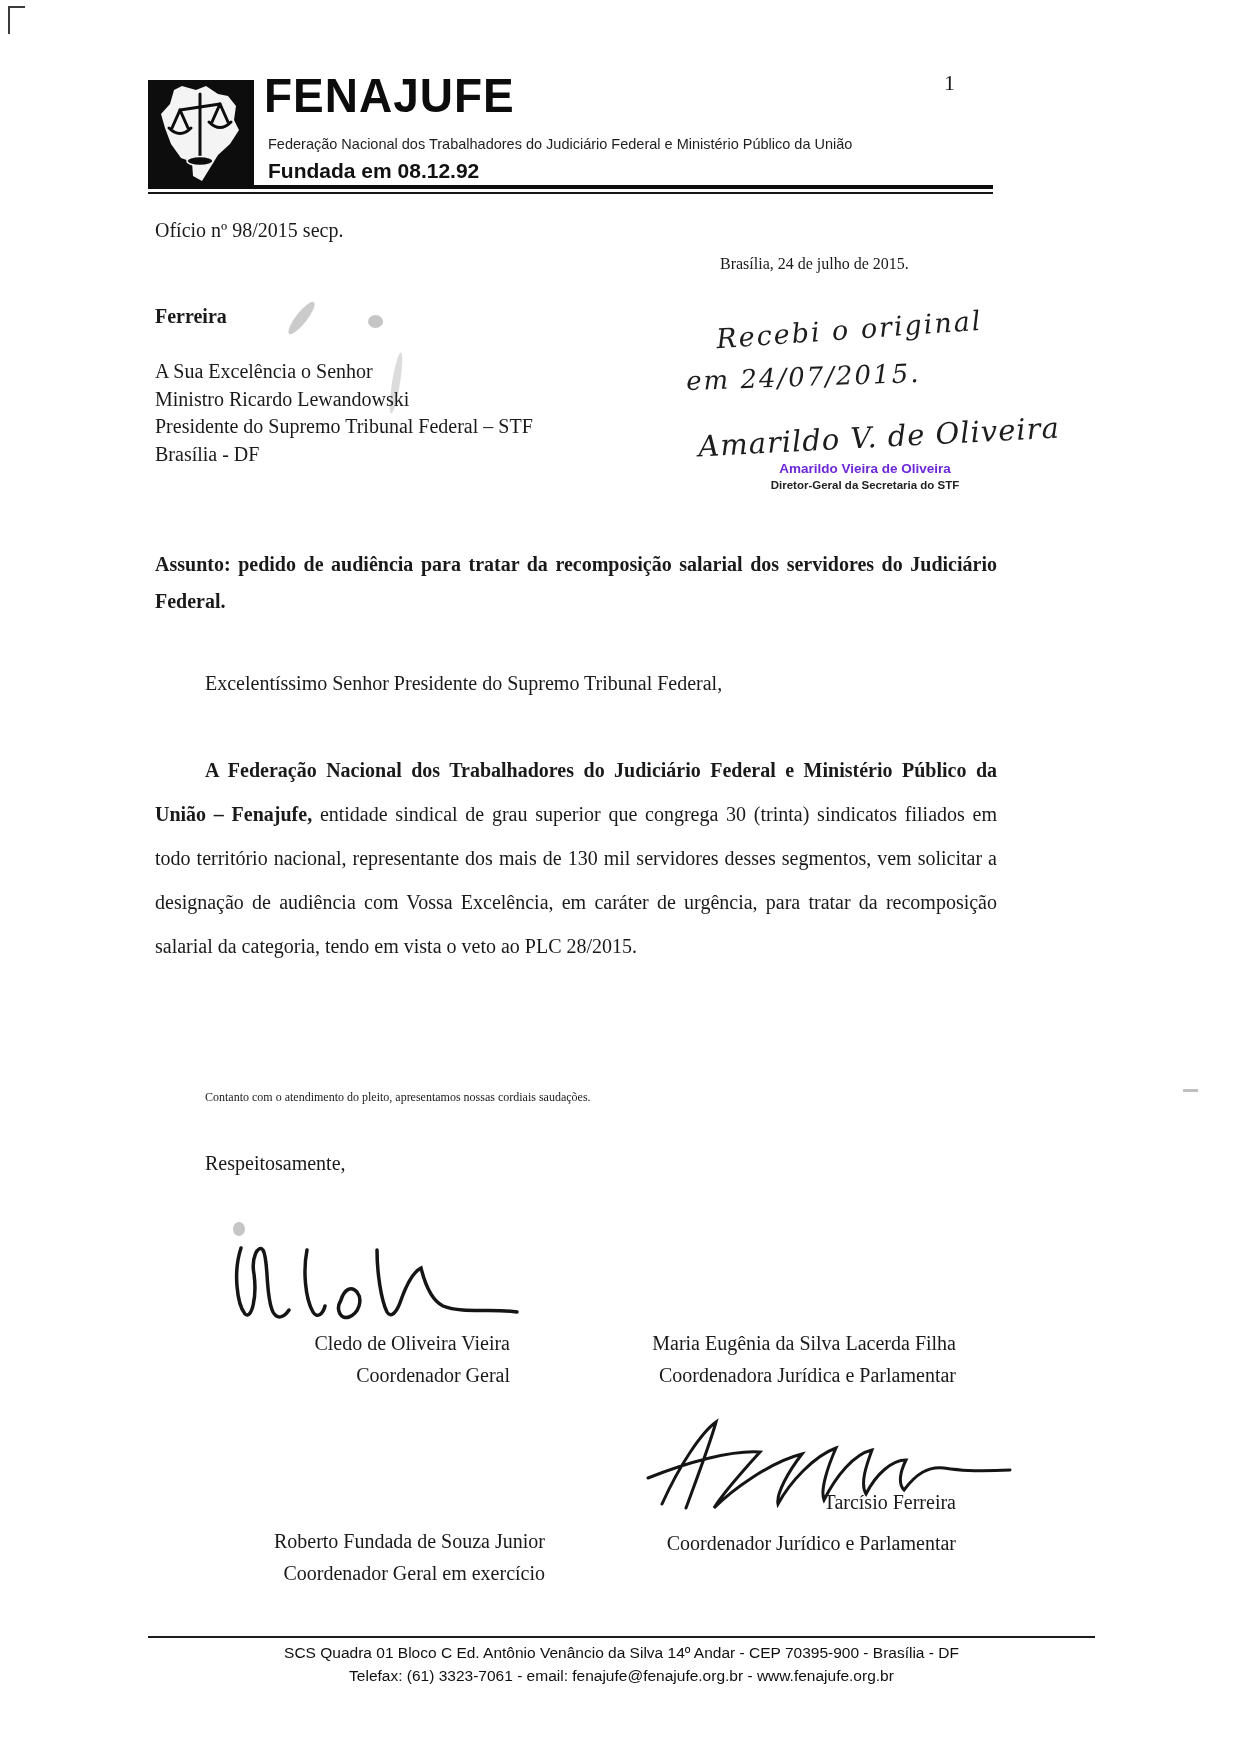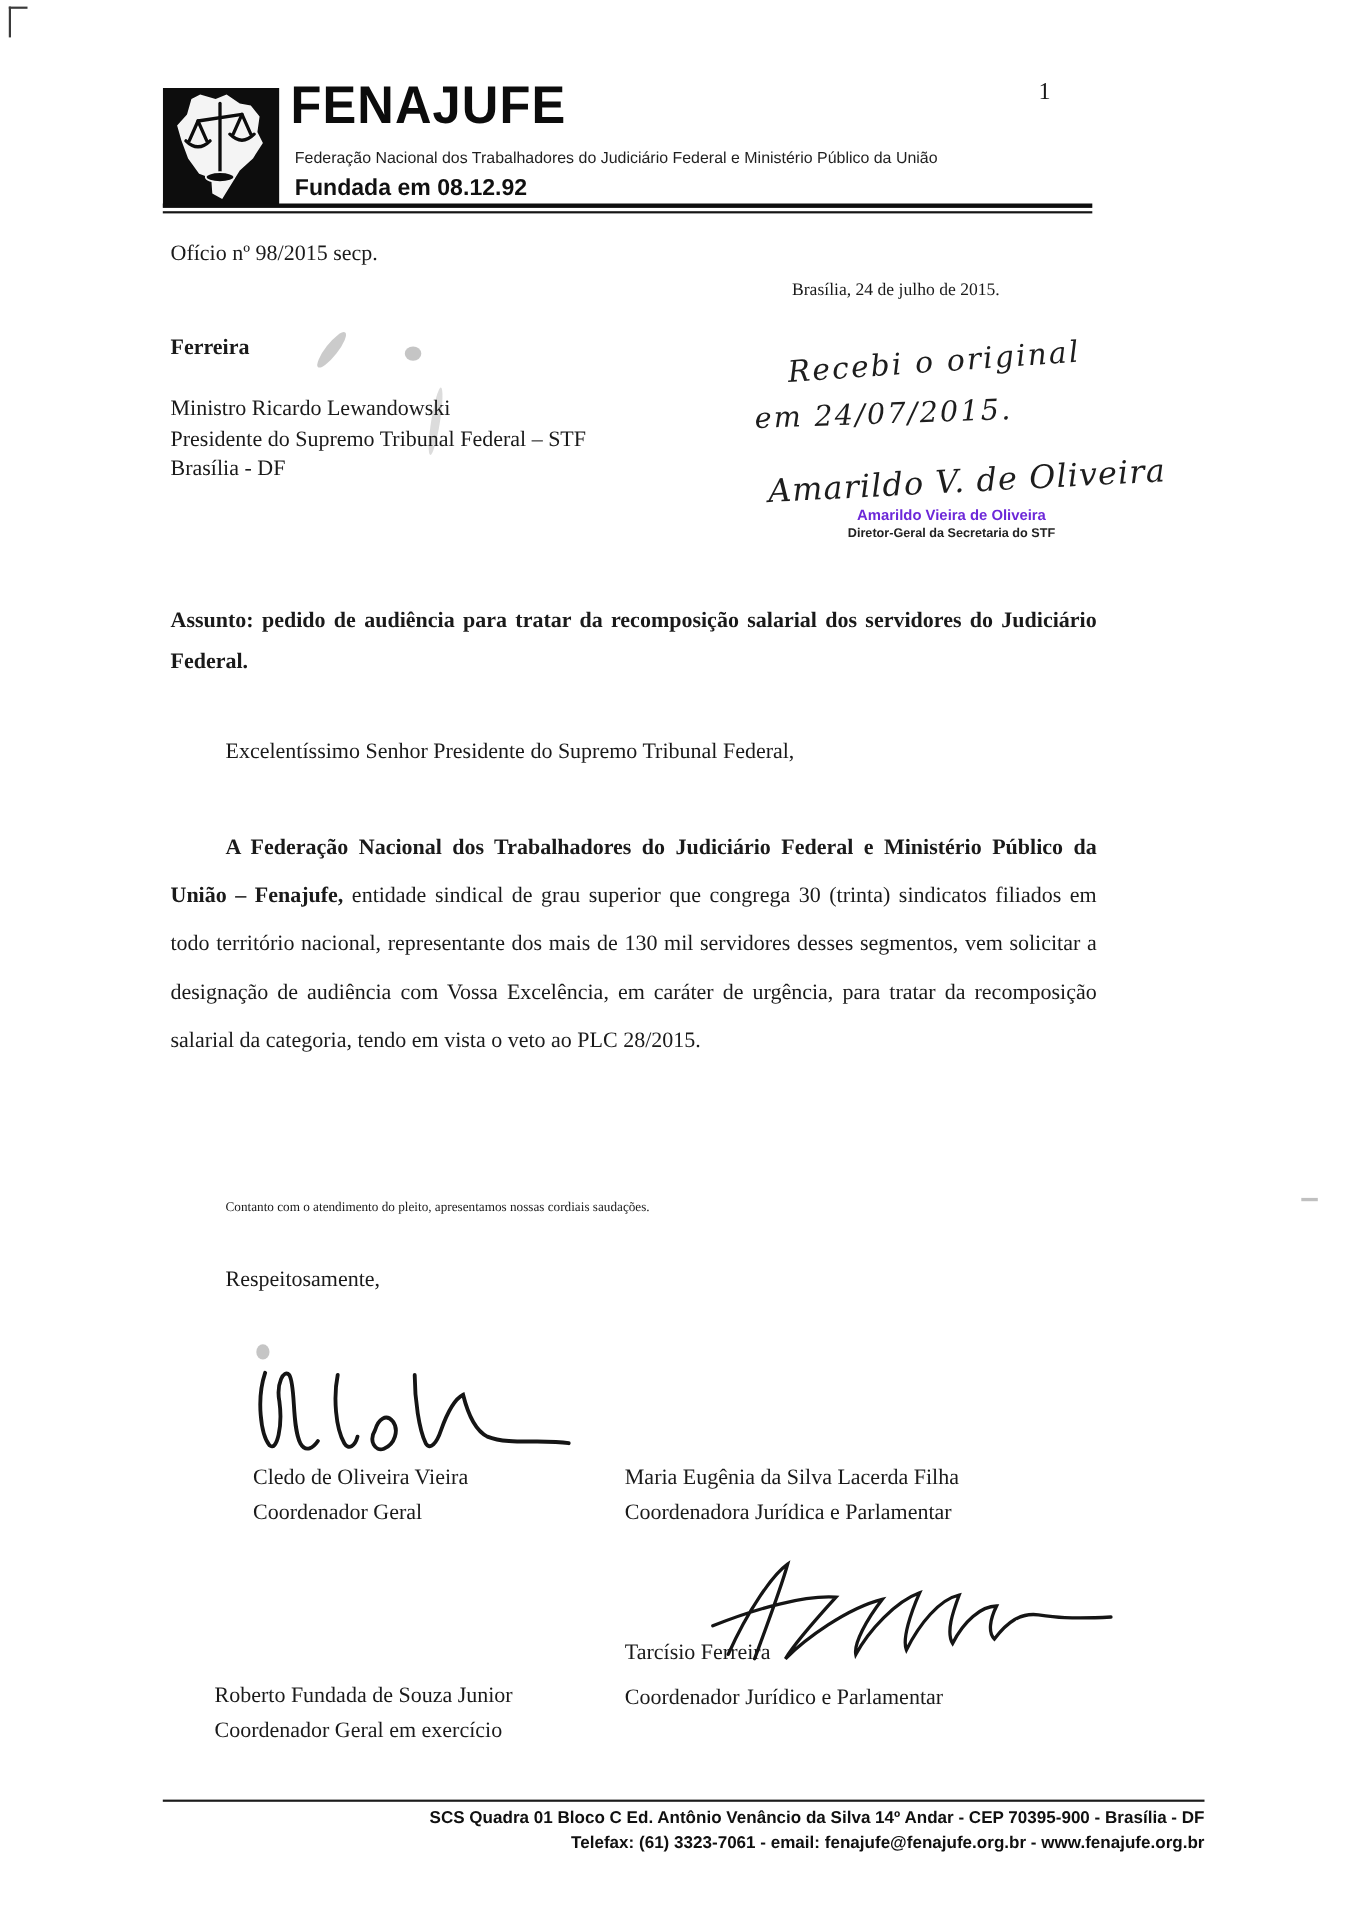--- a/index.html
+++ b/index.html
@@ -54,30 +54,30 @@
     text-align:justify;text-indent:50px;margin:0;}
   .body-par .b{font-weight:bold;}
   .closing{position:absolute;left:155px;top:1090px;width:842px;font-size:12px;
     text-indent:50px;margin:0;}
   .valediction{position:absolute;left:205px;top:1152px;font-size:20px;}
 
   
   .sig-svg{position:absolute;}
   .sig-cledo{left:225px;top:1238px;}
   .sig-tarcisio{left:628px;top:1416px;}
-  .sigblock{position:absolute;text-align:left;font-size:20px;line-height:32px;}
+  .sigblock{position:absolute;text-align:right;font-size:20px;line-height:32px;}
   .sb1{left:230px;top:1327px;width:280px;}
   .sb2{left:568px;top:1327px;width:388px;}
   .sb3{left:195px;top:1525px;width:350px;}
   .sb4{left:568px;top:1482px;width:388px;line-height:41px;}
 
   
   .footer-line{position:absolute;left:148px;top:1636px;width:947px;height:2px;background:#1c1c1c;}
-  .footer-text{position:absolute;left:148px;width:947px;text-align:right;
-    font-family:"Liberation Sans",sans-serif;font-weight:bold;font-size:15.5px;color:#101010;}
+  .footer-text{position:absolute;left:148px;width:947px;text-align:center;
+    font-family:"Liberation Sans",sans-serif;font-weight:normal;font-size:15.5px;color:#101010;}
   .ft1{top:1644px;}
   .ft2{top:1667px;}
 </style>
 </head>
 <body>
 
 <div class="page">
 
   <div class="corner-mark"></div>
   <div class="smudge sm1"></div>
@@ -105,20 +105,21 @@
   <div class="org-full">Federação Nacional dos Trabalhadores do Judiciário Federal e Ministério Público da União</div>
   <div class="org-founded">Fundada em 08.12.92</div>
   <div class="rule-thick"></div>
   <div class="rule-thin"></div>
 
   <div class="oficio">Ofício nº 98/2015 secp.</div>
   <div class="citydate">Brasília, 24 de julho de 2015.</div>
   <div class="urgente">Ferreira</div>
 
   <div class="recipient">
+    <div>A Sua Excelência o Senhor</div>
     <div>Ministro Ricardo Lewandowski</div>
     <div>Presidente do Supremo Tribunal Federal – STF</div>
     <div>Brasília - DF</div>
   </div>
 
   <div class="hw hw1">Recebi o original</div>
   <div class="hw hw2">em 24/07/2015.</div>
   <div class="hw hwsig">Amarildo V. de Oliveira</div>
   <div class="printed-name">Amarildo Vieira de Oliveira</div>
   <div class="printed-title">Diretor-Geral da Secretaria do STF</div>

